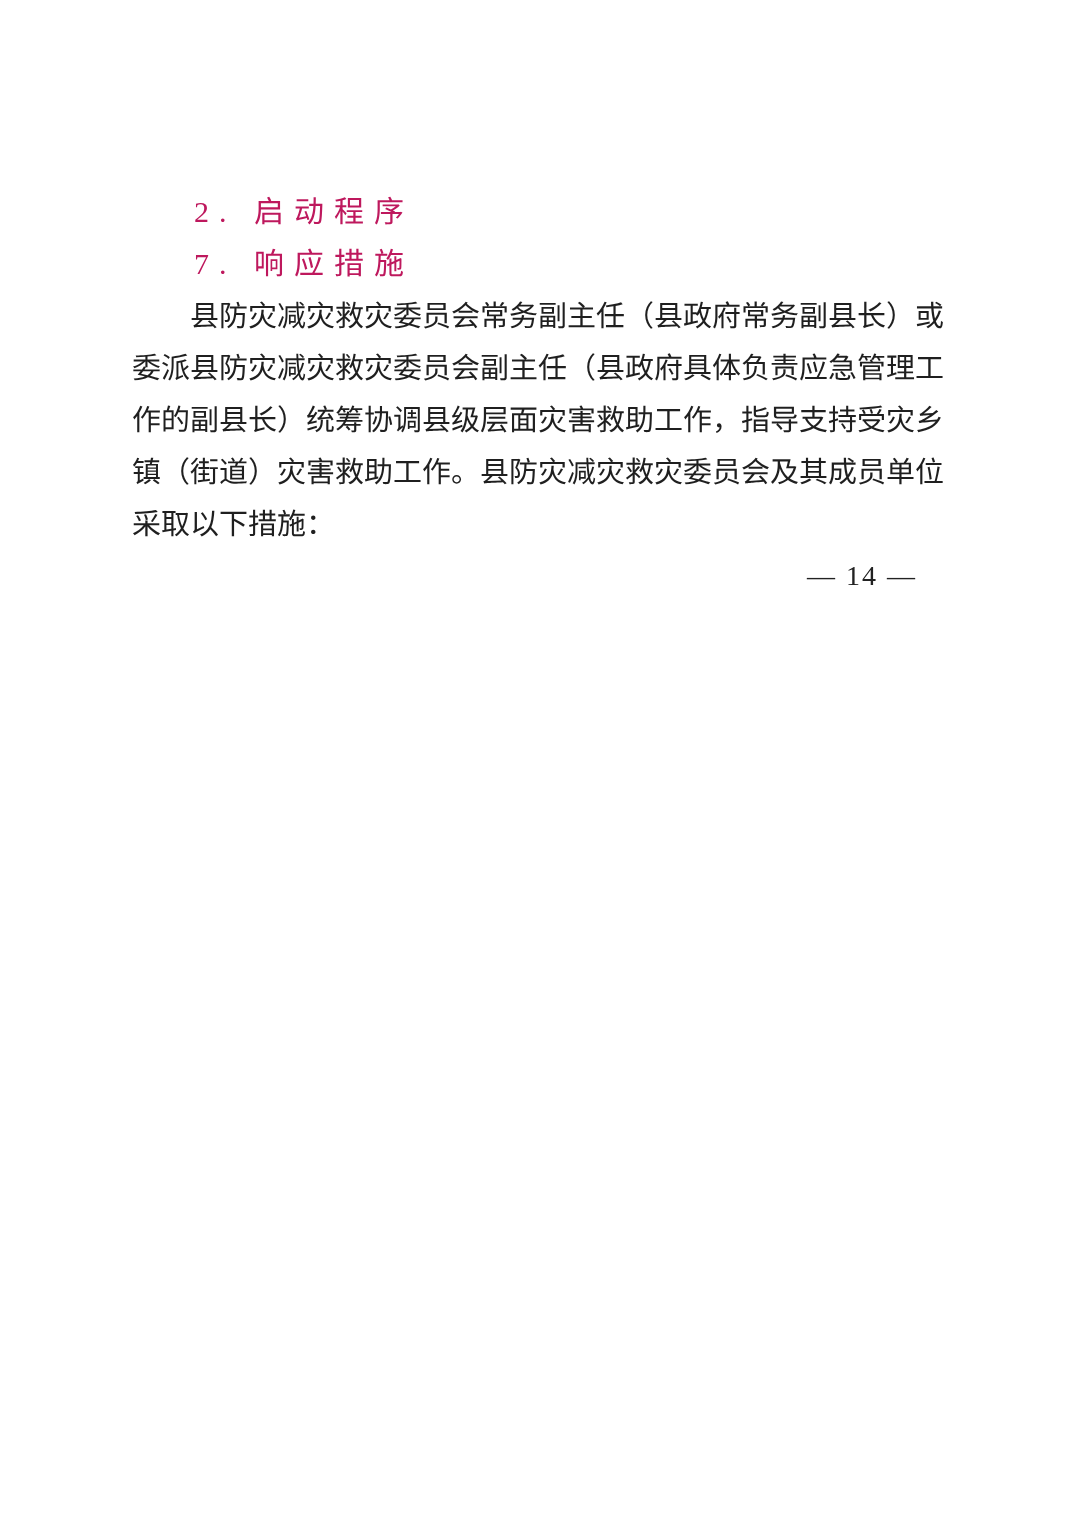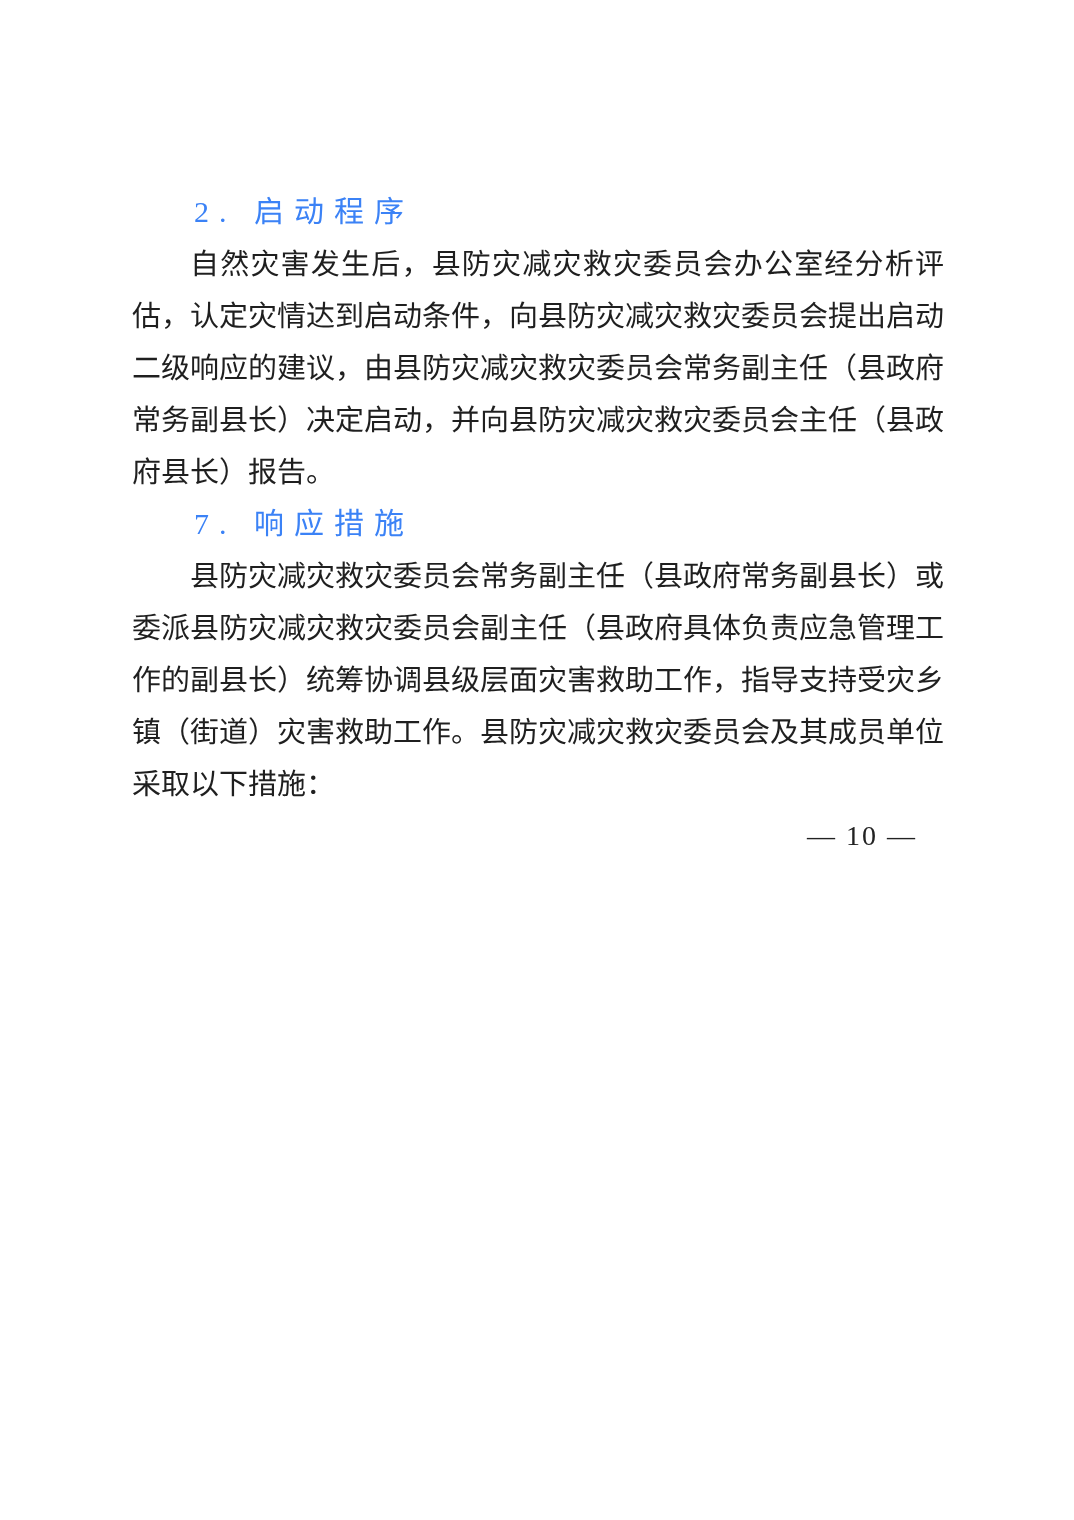--- a/index.html
+++ b/index.html
@@ -35,35 +35,34 @@
     color: #1f1f1f;
     word-break: normal;
     line-break: strict;
   }
   .heading {
     font-size: 30px;
     line-height: 52px;
     font-weight: normal;
     text-indent: 62px;
     letter-spacing: 10px;
-    color: #3b82f6;
+    color: #be185d;
   }
   .page-number {
     font-size: 28px;
     line-height: 52px;
     text-align: right;
     padding-right: 27px;
     color: #222222;
     letter-spacing: 2px;
   }
 </style>
 </head>
 <body>
 
 <div class="page">
   <div class="content">
     <h2 class="heading">2. 启动程序</h2>
-    <p class="para">自然灾害发生后，县防灾减灾救灾委员会办公室经分析评估，认定灾情达到启动条件，向县防灾减灾救灾委员会提出启动二级响应的建议，由县防灾减灾救灾委员会常务副主任（县政府常务副县长）决定启动，并向县防灾减灾救灾委员会主任（县政府县长）报告。</p>
     <h2 class="heading">7. 响应措施</h2>
     <p class="para">县防灾减灾救灾委员会常务副主任（县政府常务副县长）或委派县防灾减灾救灾委员会副主任（县政府具体负责应急管理工作的副县长）统筹协调县级层面灾害救助工作，指导支持受灾乡镇（街道）灾害救助工作。县防灾减灾救灾委员会及其成员单位采取以下措施：</p>
-    <div class="page-number">— 10 —</div>
+    <div class="page-number">— 14 —</div>
   </div>
 </div>
 
 </body></html>

